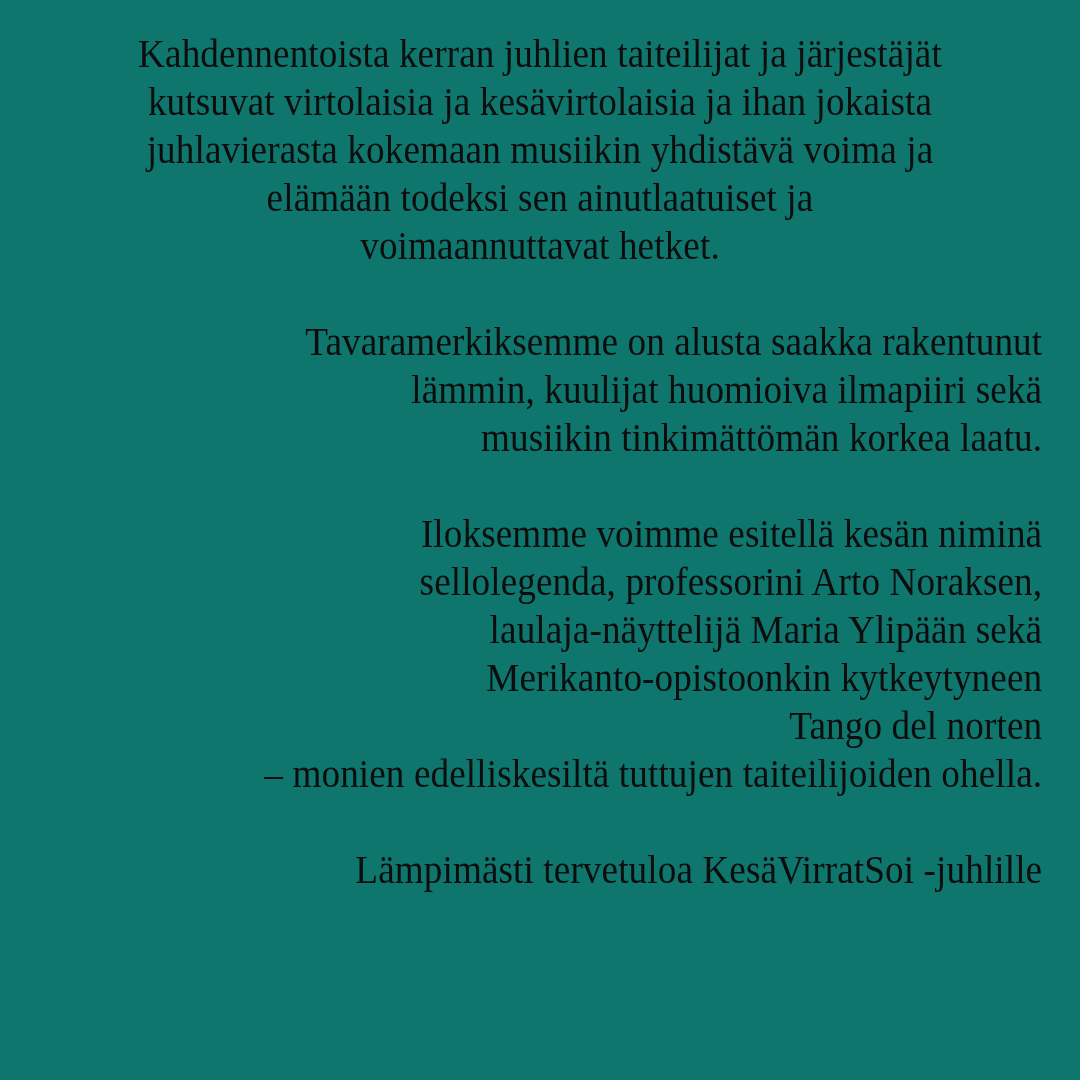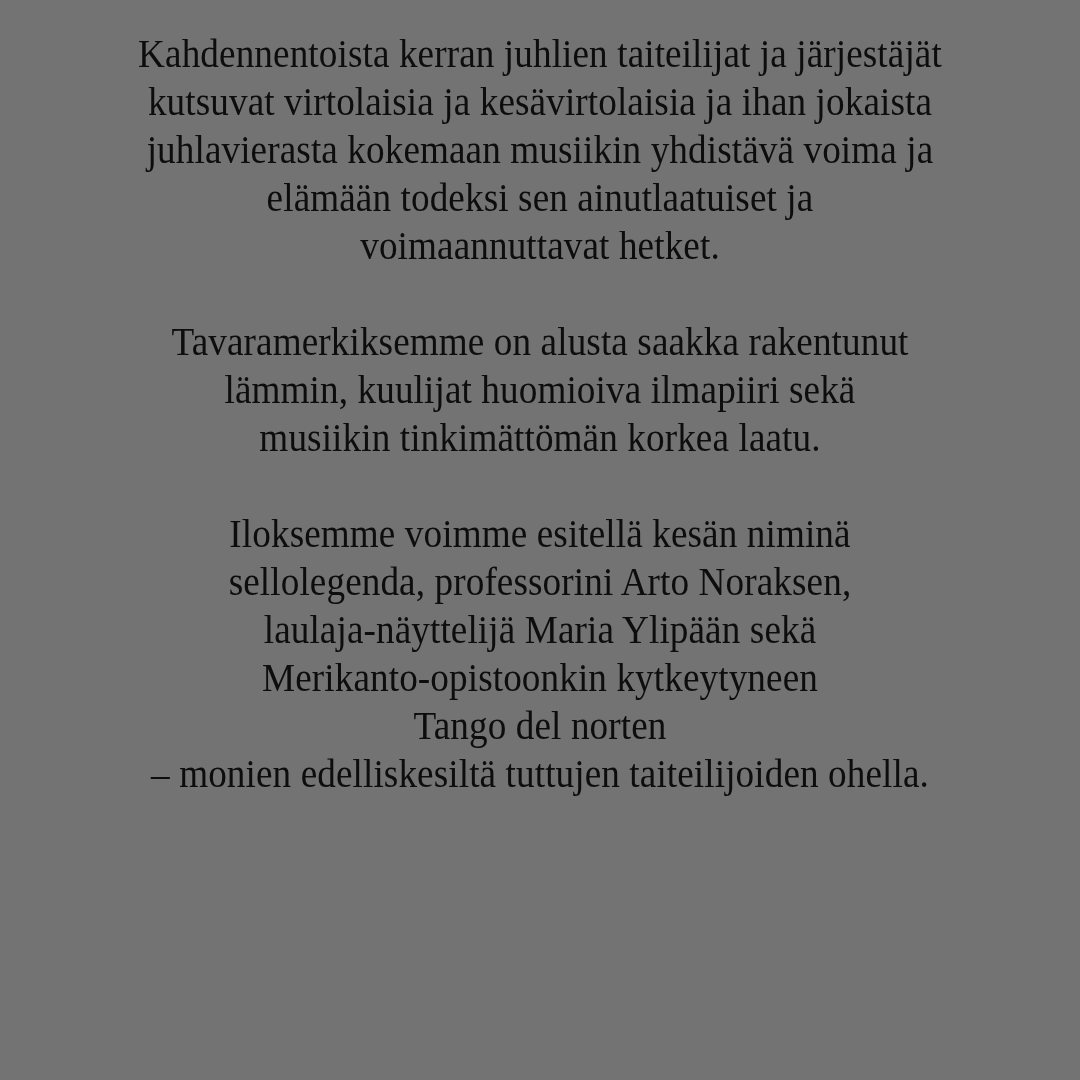--- a/index.html
+++ b/index.html
@@ -34,20 +34,21 @@
   }
 
   .para {
     margin: 0;
     padding: 0;
   }
 
   
   .para + .para {
     margin-top: 48px;
+    text-align: right;
   }
 
   .line {
     display: block;
     font-size: 40px;
     line-height: 48px;
     letter-spacing: 0.1px;
     white-space: pre;
     
     transform: scaleX(0.93);
@@ -55,21 +56,21 @@
     font-synthesis: none;
   }
 
   .sig .line {
     font-size: 39px;
   }
 </style>
 </head>
 <body style="background: rgb(255, 255, 255);">
 
-<div class="page" style="background: #737373; color: rgb(13, 13, 13);">
+<div class="page" style="background: #0f766e; color: rgb(13, 13, 13);">
   <div class="letter" style="text-align: center;">
 
     <p class="para">
       <span class="line">Kahdennentoista kerran juhlien taiteilijat ja järjestäjät</span>
       <span class="line">kutsuvat virtolaisia ja kesävirtolaisia ja ihan jokaista</span>
       <span class="line">juhlavierasta kokemaan musiikin yhdistävä voima ja</span>
       <span class="line">elämään todeksi sen ainutlaatuiset ja</span>
       <span class="line">voimaannuttavat hetket.</span>
     </p>
 
@@ -81,16 +82,19 @@
 
     <p class="para">
       <span class="line">Iloksemme voimme esitellä kesän niminä</span>
       <span class="line">sellolegenda, professorini Arto Noraksen,</span>
       <span class="line">laulaja-näyttelijä Maria Ylipään sekä</span>
       <span class="line">Merikanto-opistoonkin kytkeytyneen</span>
       <span class="line">Tango del norten</span>
       <span class="line">– monien edelliskesiltä tuttujen taiteilijoiden ohella.</span>
     </p>
 
+    <p class="para">
+      <span class="line">Lämpimästi tervetuloa KesäVirratSoi -juhlille</span>
+    </p>
 
 
   </div>
 </div>
 
 </body></html>

